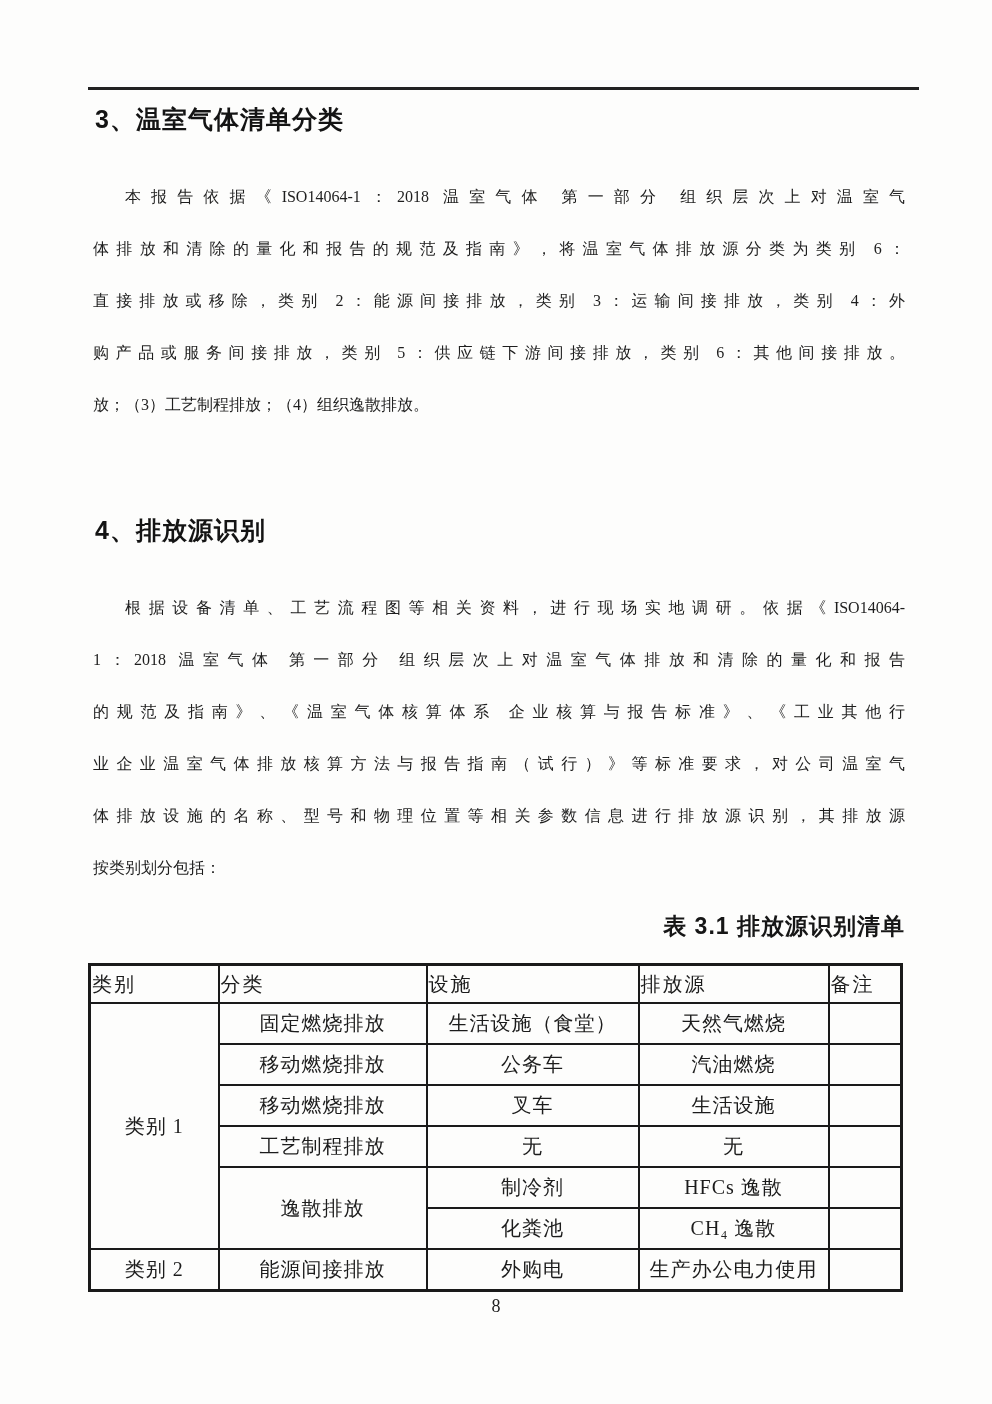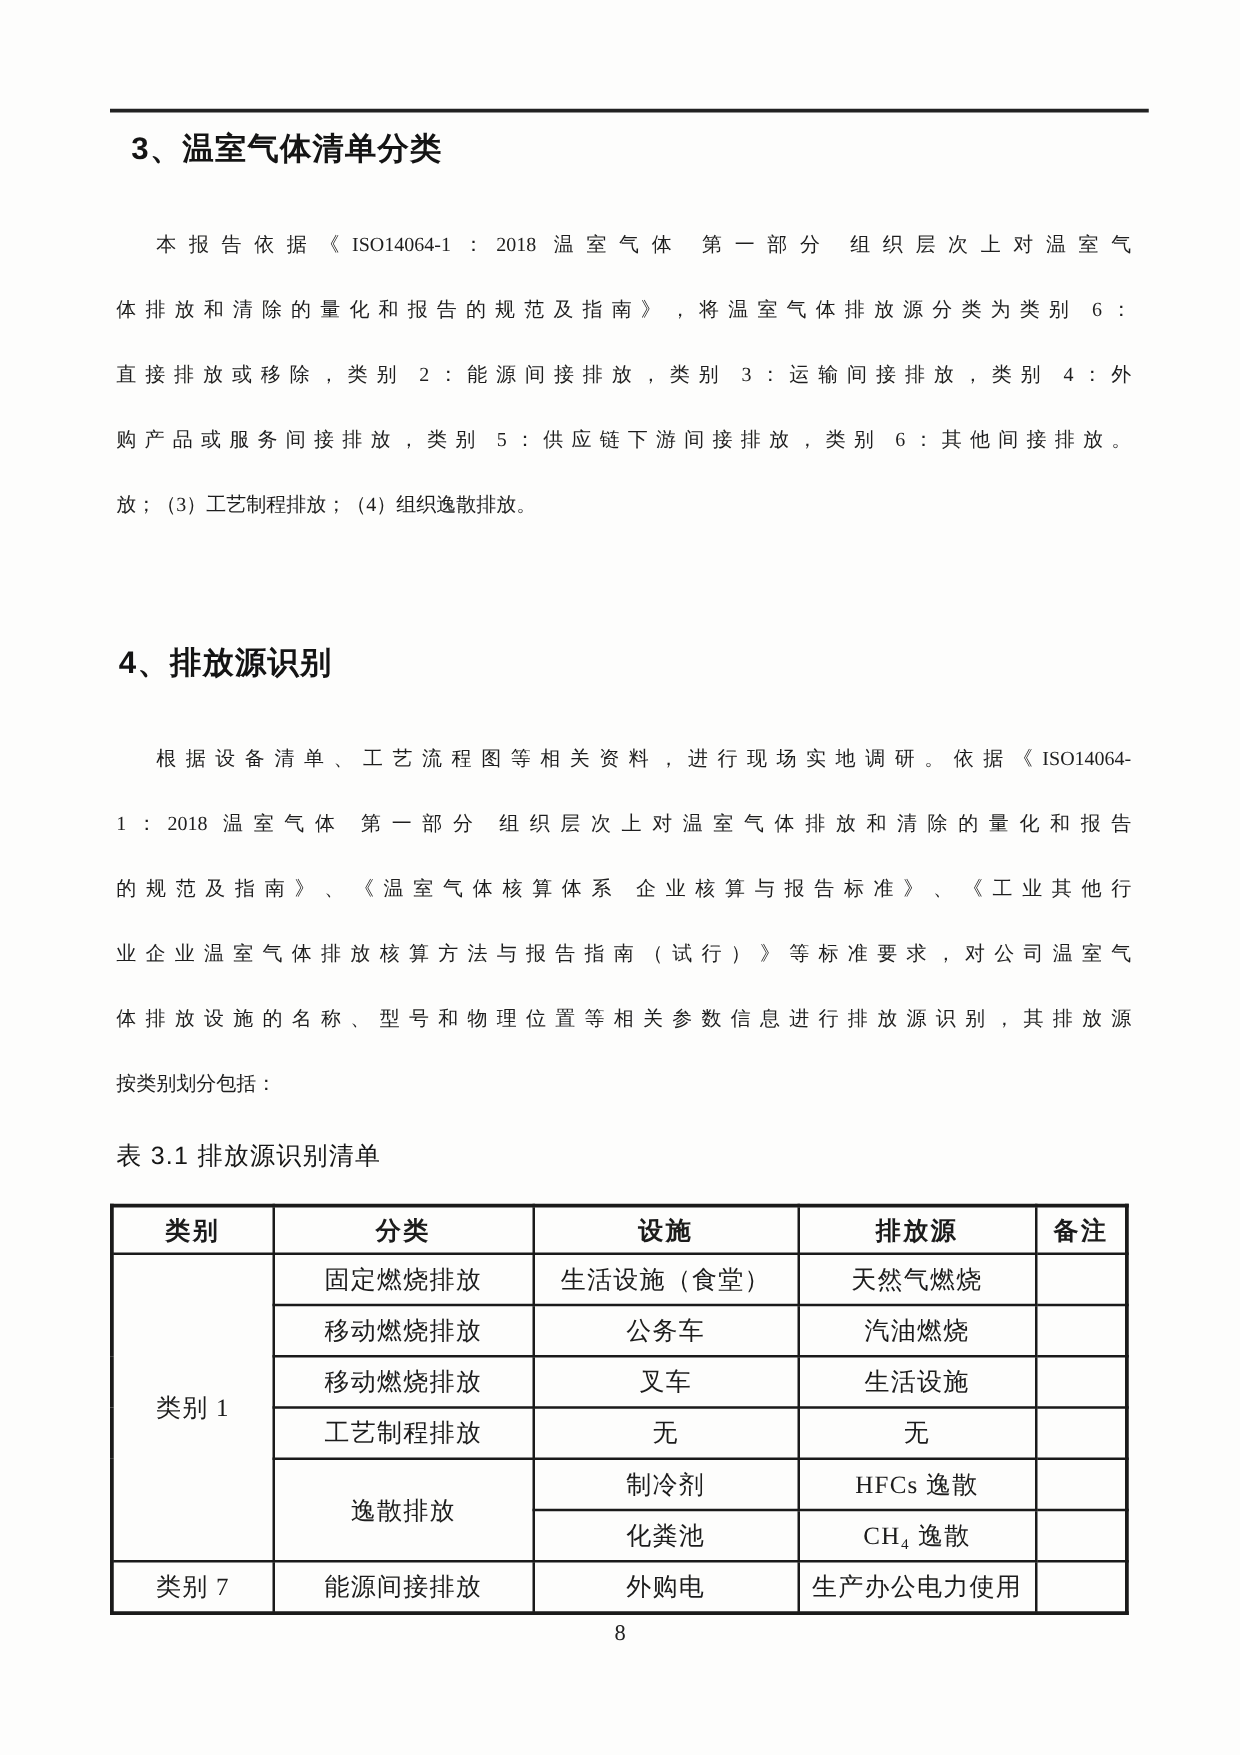--- a/index.html
+++ b/index.html
@@ -18,21 +18,21 @@
   }
   .sec-heading{
     position:absolute;left:95px;
     margin:0;
     font-family:"Liberation Sans","DejaVu Sans",sans-serif;
     font-weight:bold;
     font-size:25px;line-height:1.15;
     color:#141414;
     letter-spacing:1px;
   }
-  #heading-3{top:105px;margin-left:10px;}
+  #heading-3{top:105px;}
   #heading-4{top:516px;}
   .para{
     position:absolute;left:93px;width:812px;
     font-size:16px;
     color:#1e1e1e;
   }
   #para-1{top:171px;}
   #para-2{top:582px;}
   .jline{
     height:52px;line-height:52px;
@@ -40,43 +40,43 @@
     white-space:normal;
     overflow:hidden;
   }
   .jlast{
     height:52px;line-height:52px;
     text-align:left;text-align-last:left;
   }
   .indent{text-indent:2em;}
   .table-caption{
     position:absolute;left:93px;top:911px;width:812px;
-    text-align:left;
+    text-align:right;
     font-family:"Liberation Sans","DejaVu Sans",sans-serif;
-    font-weight:normal;font-size:20px;color:#161616;
+    font-weight:bold;font-size:23px;color:#161616;
     letter-spacing:1px;
   }
   table.id-table{
     position:absolute;left:88px;top:963px;
     border-collapse:collapse;
     table-layout:fixed;
     width:812px;
     font-size:20px;color:#1c1c1c;
     background:transparent;
   }
   table.id-table,
   table.id-table th,
   table.id-table td{
     border:2px solid #1a1a1a;
   }
   table.id-table{border-width:3px;}
   table.id-table th{
-    font-weight:bold;
+    font-weight:normal;
     height:34px;
-    text-align:center;vertical-align:middle;
+    text-align:left;vertical-align:middle;
     letter-spacing:2px;
   }
   table.id-table td{
     height:37px;
     text-align:center;vertical-align:middle;
     letter-spacing:1px;
   }
   .page-number{
     position:absolute;left:0;top:1296px;width:992px;
     text-align:center;
@@ -161,21 +161,21 @@
         <td>制冷剂</td>
         <td>HFCs 逸散</td>
         <td></td>
       </tr>
       <tr>
         <td>化粪池</td>
         <td>CH₄ 逸散</td>
         <td></td>
       </tr>
       <tr>
-        <td>类别 7</td>
+        <td>类别 2</td>
         <td>能源间接排放</td>
         <td>外购电</td>
         <td>生产办公电力使用</td>
         <td></td>
       </tr>
     </tbody>
   </table>
 
   <div class="page-number">8</div>
 

